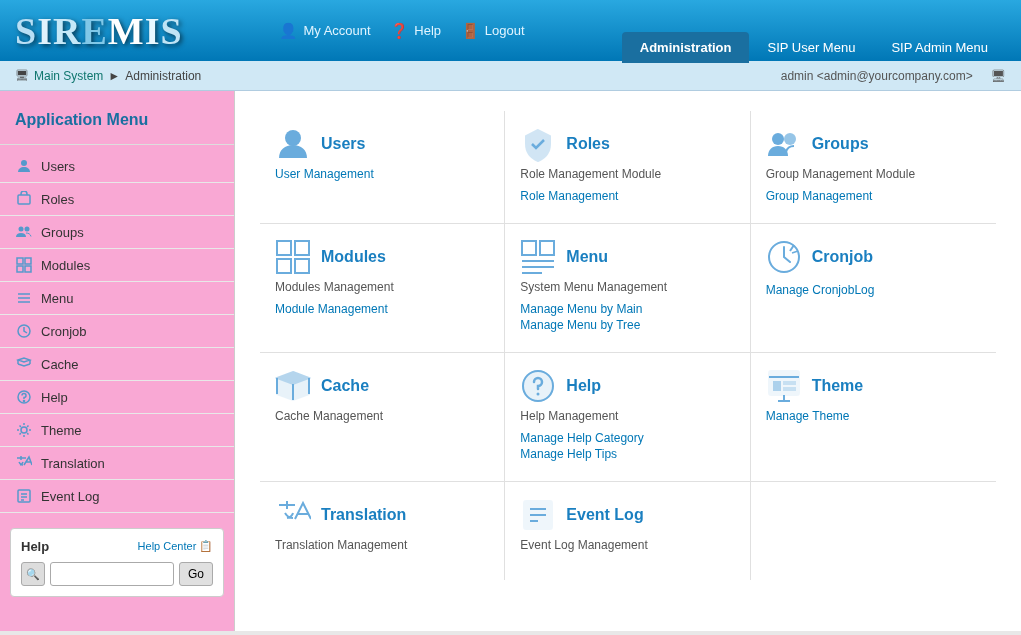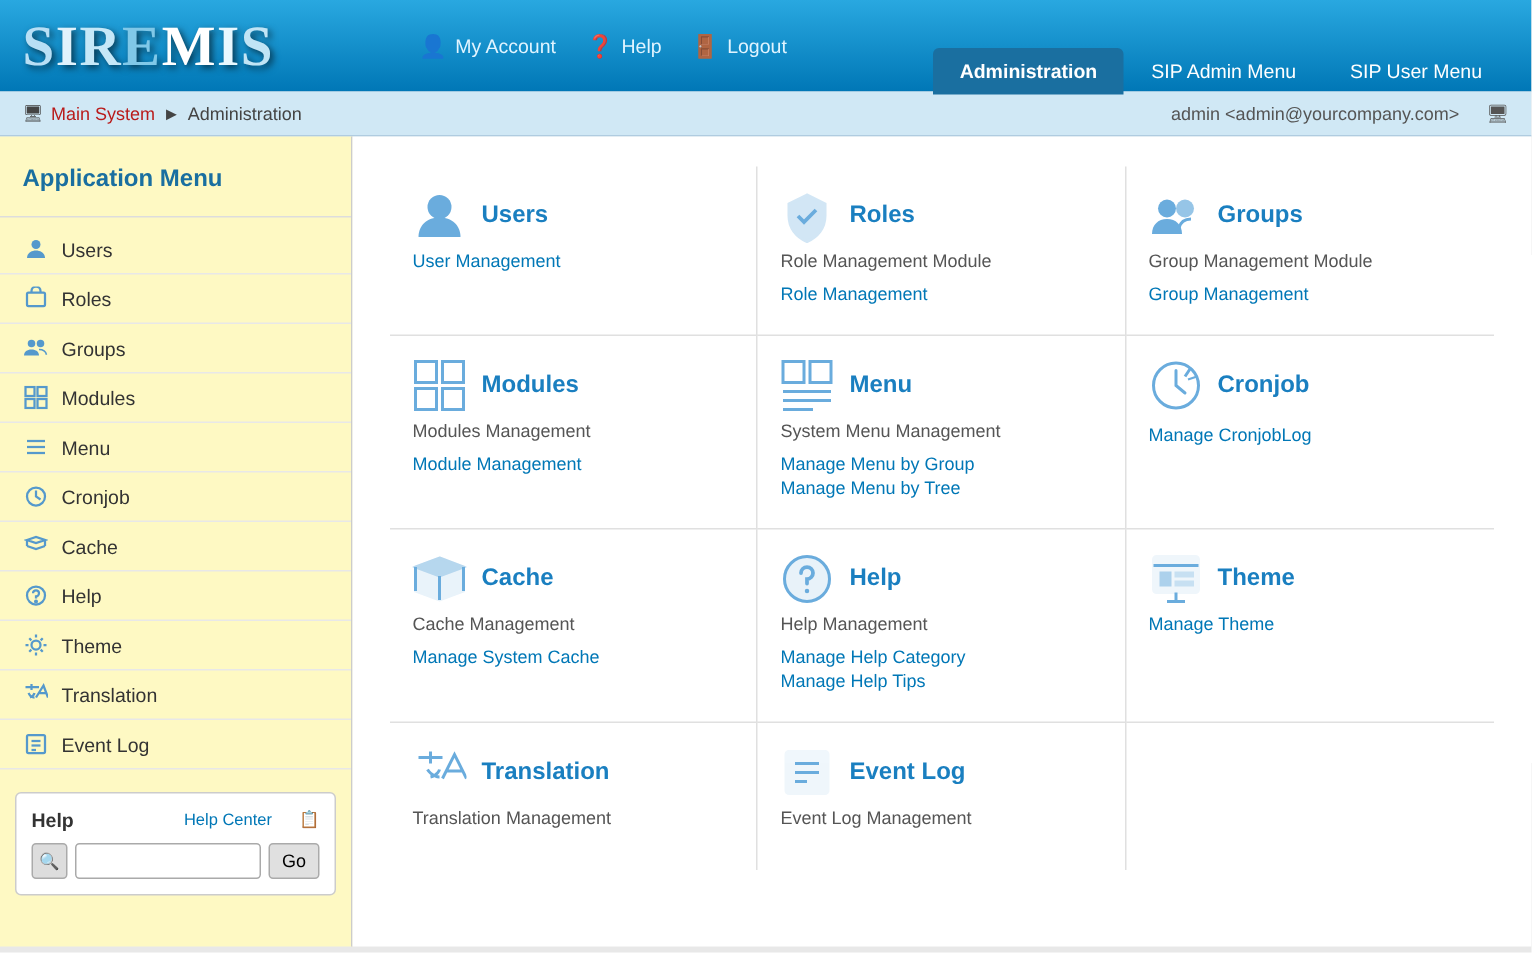--- a/index.html
+++ b/index.html
@@ -9,37 +9,37 @@
     .header { background: linear-gradient(180deg, #29a8e0 0%, #0077b6 100%); height: 61px; display: flex; align-items: center; justify-content: space-between; padding: 8px 15px; }
     .logo { display: flex; align-items: center; }
     .header-nav-item { display: flex; align-items: center; gap: 5px; color: #e0f4ff; font-size: 13px; cursor: pointer; }
     .header-tabs { display: flex; align-items: flex-end; height: 65px; }
     .header-tab { padding: 8px 18px; font-size: 13px; cursor: pointer; color: #fff; border-radius: 4px 4px 0 0; }
     .header-tab.active { background: #1a6fa0; font-weight: bold; }
 
     
     .breadcrumb-bar { background: #d0e8f5; height: 30px; display: flex; align-items: center; justify-content: space-between; padding: 0 15px; border-bottom: 1px solid #b0cce0; }
     .breadcrumb { display: flex; align-items: center; gap: 5px; font-size: 12px; color: #444; }
-    .breadcrumb a { color: #b91c1c; text-decoration: none; }
+    .breadcrumb a { color: #0f766e; text-decoration: none; }
     .breadcrumb-right { font-size: 12px; color: #555; display: flex; align-items: center; gap: 18px; }
 
     
     .main-layout { display: flex; height: calc(635px - 65px - 30px); }
 
     
-    .sidebar { width: 235px; background: #fef9c3; border-right: 1px solid #ccc; padding: 10px 0; overflow-y: auto; }
+    .sidebar { width: 235px; background: #f9a8d4; border-right: 1px solid #ccc; padding: 10px 0; overflow-y: auto; }
     .sidebar-title { font-size: 16px; font-weight: bold; color: #1a6fa0; padding: 10px 15px 15px 15px; border-bottom: 1px solid #ddd; margin-bottom: 5px; }
     .sidebar-item { display: flex; align-items: center; gap: 8px; padding: 7px 15px; cursor: pointer; color: #333; font-size: 13px; border-bottom: 1px solid #e8e8e8; }
     .sidebar-icon { width: 18px; height: 18px; display: inline-flex; align-items: center; justify-content: center; color: #5599cc; font-size: 14px; flex-shrink: 0; }
 
     
     .help-box { margin: 15px 10px; background: #fff; border: 1px solid #ccc; border-radius: 4px; padding: 10px; }
     .help-box-header { display: flex; justify-content: space-between; align-items: center; margin-bottom: 8px; }
     .help-box-title { font-weight: bold; color: #333; font-size: 13px; }
-    .help-center-link { font-size: 11px; color: #0077b6; cursor: pointer; display: flex; align-items: center; gap: 18px; }
+    .help-center-link { font-size: 11px; color: #0077b6; cursor: pointer; display: flex; align-items: flex-start; gap: 3px; }
     .help-search { display: flex; gap: 5px; }
     .help-search-icon { width: 24px; height: 24px; background: #ddd; border: 1px solid #aaa; border-radius: 3px; display: flex; align-items: center; justify-content: center; font-size: 11px; }
     .help-search input { flex: 1; border: 1px solid #aaa; border-radius: 3px; padding: 3px 6px; font-size: 12px; }
     .help-search button { padding: 3px 8px; background: #e0e0e0; border: 1px solid #aaa; border-radius: 3px; cursor: pointer; font-size: 12px; }
 
     
     .content { flex: 1; background: #fff; padding: 20px 25px; overflow-y: auto; }
     .content-title { font-size: 22px; color: #1a7fc0; font-weight: bold; margin-bottom: 25px; }
 
     
@@ -71,22 +71,22 @@
       <span style="font-size:15px;">❓</span>
       <span>Help</span>
     </div>
     <div class="header-nav-item">
       <span style="font-size:15px;">🚪</span>
       <span>Logout</span>
     </div>
   </div>
   <div class="header-tabs">
     <div class="header-tab active">Administration</div>
+    <div class="header-tab">SIP User Menu</div>
     <div class="header-tab">SIP Admin Menu</div>
-    <div class="header-tab">SIP User Menu</div>
   </div>
 </div>
 
 <div class="breadcrumb-bar">
   <div class="breadcrumb">
     <span style="font-size:11px;">🖥</span>
     <a>Main System</a>
     <span>►</span>
     <span>Administration</span>
   </div>
@@ -306,21 +306,21 @@
                 <rect x="20" y="2" width="14" height="14"></rect>
                 <line x1="2" y1="22" x2="34" y2="22"></line>
                 <line x1="2" y1="28" x2="34" y2="28"></line>
                 <line x1="2" y1="34" x2="22" y2="34"></line>
               </svg>
           </div>
           <span class="module-title">Menu</span>
         </div>
         <div class="module-subtitle">System Menu Management</div>
         <div class="module-links">
-          <a class="module-link">Manage Menu by Group</a>
+          <a class="module-link">Manage Menu by Main</a>
           <a class="module-link">Manage Menu by Tree</a>
         </div>
       </div>
 
       <div class="module-cell" style="border-right:none;">
         <div class="module-header">
           <div class="module-icon">
             <svg width="36" height="36" viewBox="0 0 36 36" fill="none">
                 <circle cx="18" cy="18" r="15" stroke="#6aacdd" stroke-width="2"></circle>
                 <path d="M18 8v10l6 5" stroke="#6aacdd" stroke-width="2" stroke-linecap="round"></path>
@@ -343,23 +343,20 @@
                 <polygon points="18,4 34,10 34,26 18,32 2,26 2,10" stroke="#6aacdd" fill="#6aacdd" opacity="0.15"></polygon>
                 <polygon points="18,4 34,10 18,16 2,10" fill="#6aacdd" opacity="0.4"></polygon>
                 <line x1="2" y1="10" x2="2" y2="26"></line>
                 <line x1="34" y1="10" x2="34" y2="26"></line>
                 <line x1="18" y1="16" x2="18" y2="32"></line>
               </svg>
           </div>
           <span class="module-title">Cache</span>
         </div>
         <div class="module-subtitle">Cache Management</div>
-        <div class="module-links">
-          <a class="module-link">Manage System Cache</a>
-        </div>
       </div>
 
       <div class="module-cell">
         <div class="module-header">
           <div class="module-icon">
             <svg width="36" height="36" viewBox="0 0 36 36" fill="none">
                 <circle cx="18" cy="18" r="15" stroke="#6aacdd" stroke-width="2" fill="#6aacdd" opacity="0.15"></circle>
                 <circle cx="18" cy="18" r="15" stroke="#6aacdd" stroke-width="2"></circle>
                 <path d="M14 14a4 4 0 1 1 4 4v3" stroke="#6aacdd" stroke-width="2.5" stroke-linecap="round"></path>
                 <circle cx="18" cy="26" r="1.5" fill="#6aacdd"></circle>

